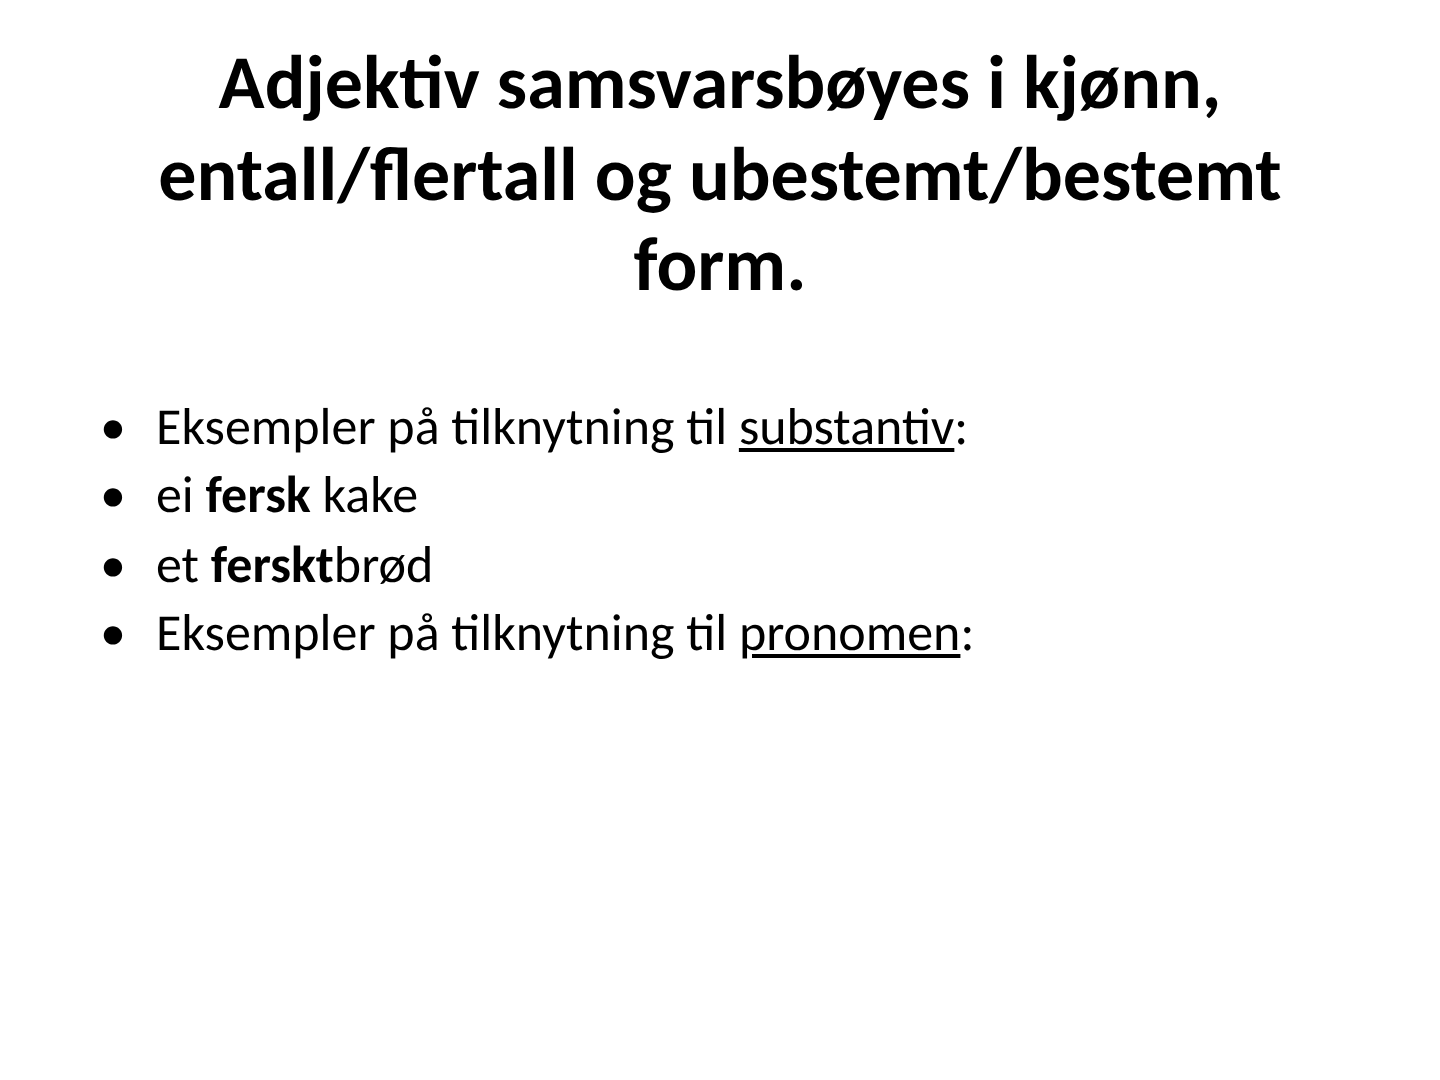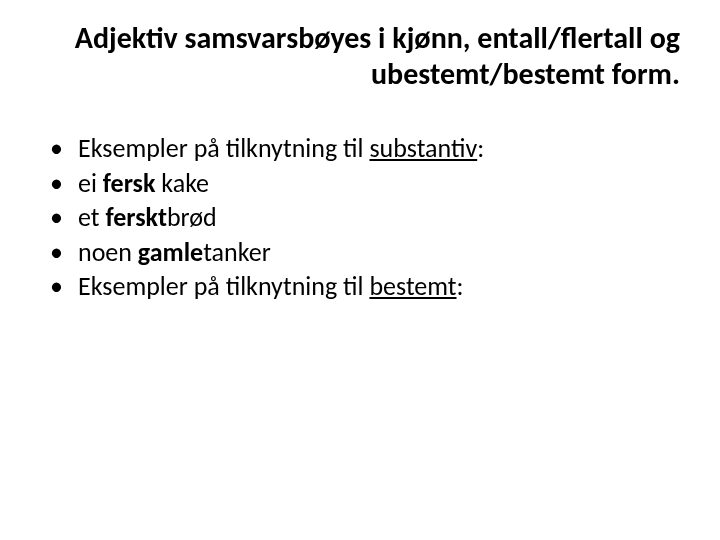--- a/index.html
+++ b/index.html
@@ -6,23 +6,23 @@
     body {
       width: 720px;
       height: 540px;
       background: #ffffff;
       font-family: Calibri, "Segoe UI", Arial, sans-serif;
       color: #000;
       padding: 20px 30px;
       overflow: hidden;
     }
     .title {
-      font-size: 30px;
+      font-size: 38px;
       font-weight: 700;
-      text-align: right;
+      text-align: center;
       line-height: 1.2;
       margin: 0 auto 40px;
       max-width: 640px;
     }
     ul.bullets {
       list-style: none;
       padding-left: 20px;
     }
     ul.bullets li {
       position: relative;
@@ -47,15 +47,14 @@
   </style>
 </head>
 <body>
 
 <h1 class="title">Adjektiv samsvarsbøyes i kjønn, entall/flertall og ubestemt/bestemt form.</h1>
 
 <ul class="bullets">
     <li><span>Eksempler på tilknytning til </span><span class="link">substantiv</span><span>:</span></li>
     <li><span>ei </span><span class="b">fersk</span><span> kake</span></li>
     <li><span>et </span><span class="b">ferskt</span><span>brød</span></li>
-    <li><span>noen </span><span class="b">gamle</span><span>tanker</span></li>
-    <li><span>Eksempler på tilknytning til </span><span class="link">bestemt</span><span>:</span></li>
+    <li><span>Eksempler på tilknytning til </span><span class="link">pronomen</span><span>:</span></li>
   </ul>
 
 </body></html>

